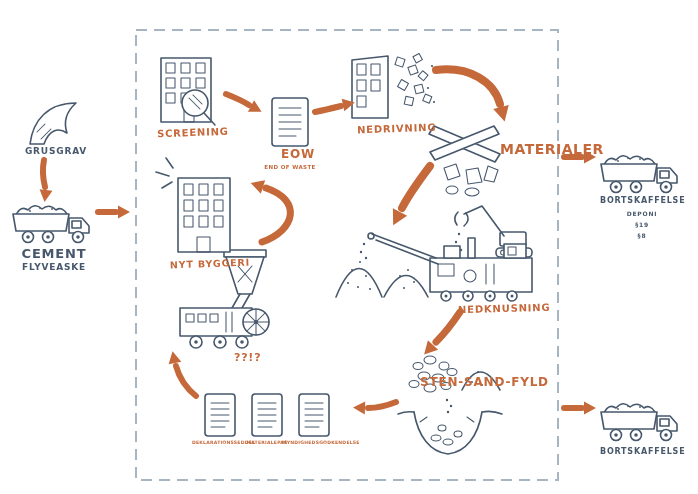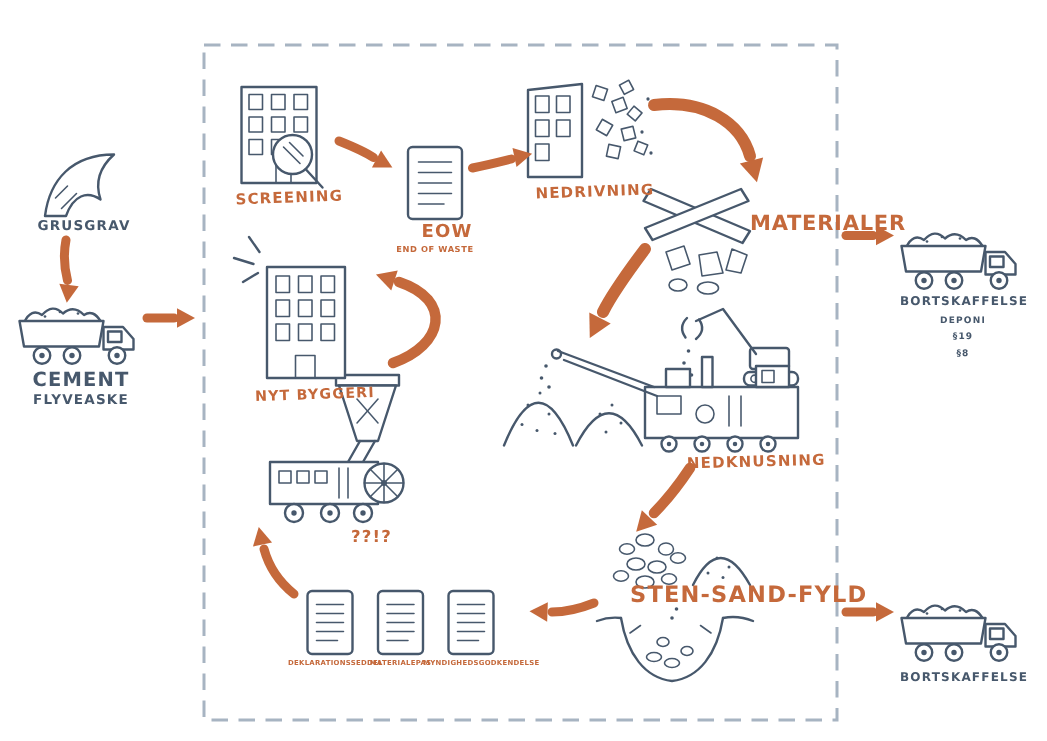--- a/index.html
+++ b/index.html
@@ -334,21 +334,21 @@
 
   <div class="lbl ctr" style="left:280px; top:148px; width:36px; font-size:12px;">EOW</div>
   <div class="lbl ctr" style="left:264px; top:164px; width:52px; font-size:5.5px; letter-spacing:0.4px;">END OF WASTE</div>
 
   <div class="lbl" style="left:357px; top:123px; font-size:10px; transform:rotate(-2deg);">NEDRIVNING</div>
 
   <div class="lbl" style="left:500px; top:142px; font-size:14px; letter-spacing:0.5px;">MATERIALER</div>
 
   <div class="lbl" style="left:458px; top:303px; font-size:10px; transform:rotate(-1.5deg);">NEDKNUSNING</div>
 
-  <div class="lbl" style="left:420px; top:388px; font-size:15px;">STEN-SAND-FYLD</div>
+  <div class="lbl" style="left:420px; top:376px; font-size:12px;">STEN-SAND-FYLD</div>
 
   <div class="lbl ctr" style="left:192px; top:440px; width:56px; font-size:4.6px; letter-spacing:0.2px;">DEKLARATIONSSEDDEL</div>
   <div class="lbl ctr" style="left:245px; top:440px; width:44px; font-size:4.6px; letter-spacing:0.2px;">MATERIALEPAS</div>
   <div class="lbl ctr" style="left:282px; top:440px; width:64px; font-size:4.6px; letter-spacing:0.2px;">MYNDIGHEDSGODKENDELSE</div>
 
   <div class="lbl" style="left:234px; top:352px; font-size:11px;">??!?</div>
 
   <div class="lbl" style="left:170px; top:259px; font-size:9.5px; transform:rotate(-2deg);">NYT BYGGERI</div>
 
   <div class="lbl ink-lbl ctr" style="left:600px; top:197px; width:84px; font-size:8px;">BORTSKAFFELSE</div>

